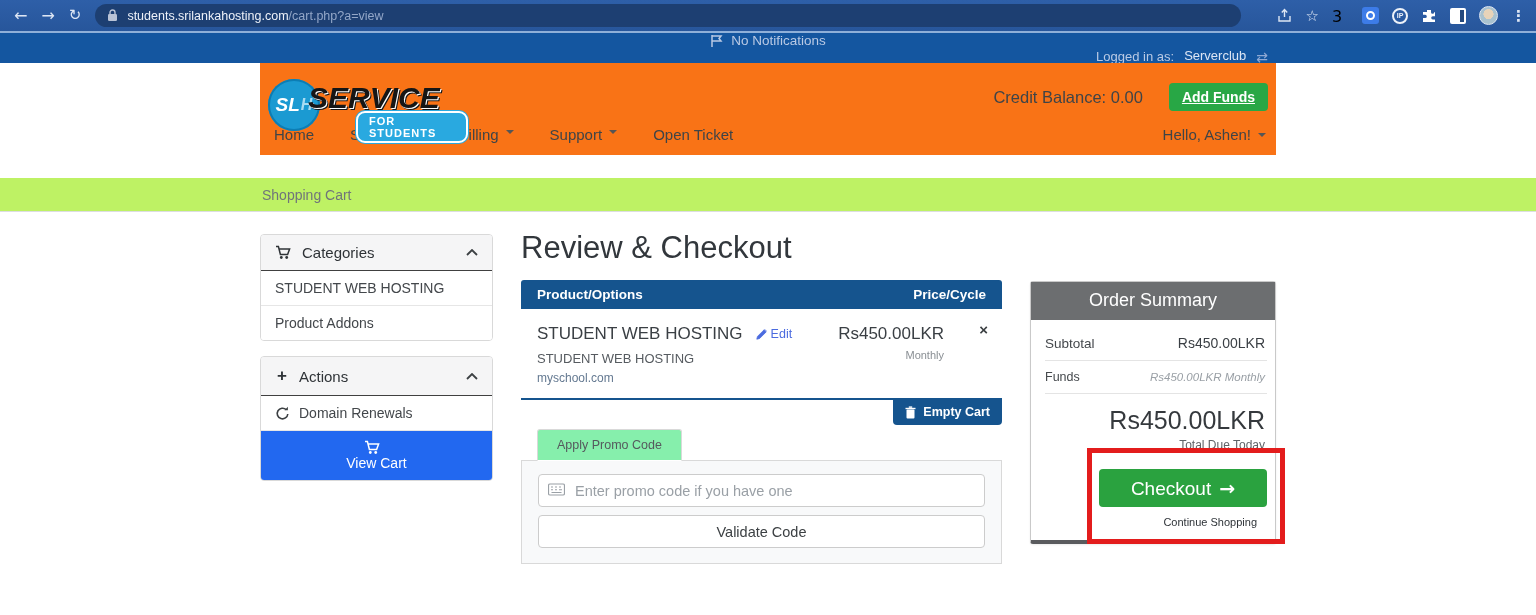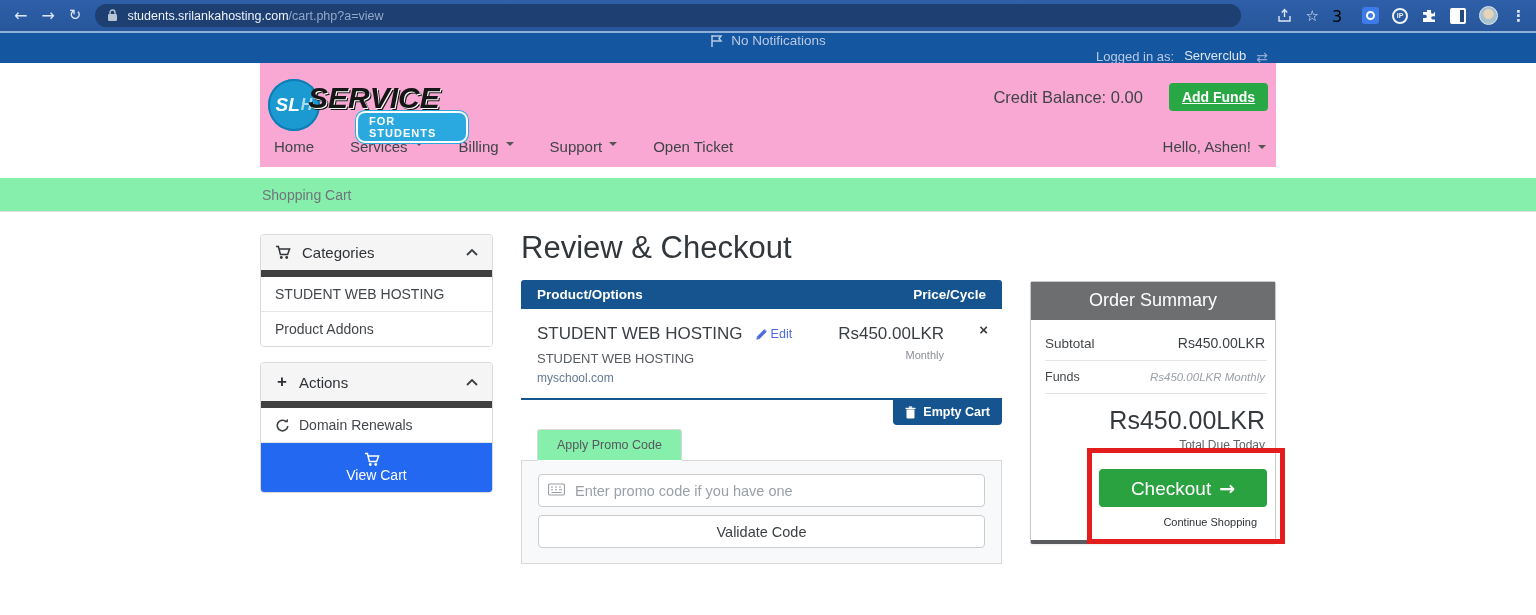--- a/index.html
+++ b/index.html
@@ -37,21 +37,21 @@
   
   .notif-bar { position:absolute; top:31px; left:0; width:1536px; height:32px;
     background:#1456a0; border-top:2px solid #8fb0d9; }
   .notif-inner { margin-left:260px; width:1016px; height:100%; display:flex; align-items:center; padding:0 8px;flex-direction:column; }
   .notif-left { display:flex; align-items:center; gap:8px; color:#b9c9e4; font-size:13.5px; cursor:pointer; }
   .notif-right { margin-left:auto; display:flex; align-items:center; gap:10px; font-size:13px; color:#b9c9e4; }
   .notif-user { color:#dce5f4; border-bottom:1px dashed #9fb4d8; padding-bottom:1px; cursor:pointer; }
   .switch-icon { color:#8fa9d4; font-size:14px; cursor:pointer; }
 
   
-  .site-header { position:absolute; top:63px; left:260px; width:1016px; height:104px; background:#f9a8d4; }
+  .site-header { position:absolute; top:63px; left:260px; width:1016px; height:92px; background:#f97316; }
   .logo { position:absolute; top:14px; left:8px; width:200px; height:56px; cursor:pointer; }
   .logo-circle { position:absolute; left:0; top:2px; width:52px; height:52px; border-radius:50%;
     background:#1b9ad2; color:#fff; display:flex; align-items:center; justify-content:center;
     font-weight:bold; font-style:italic; font-size:19px; z-index:1; box-shadow:0 0 0 2px #0d7db3 inset; }
   .logo-circle .accent { color:#a8dcf2; font-size:16px; margin-left:1px; }
   .logo-title { position:absolute; left:40px; top:4px; font-size:30px; font-weight:800;
     font-style:italic; letter-spacing:0px; color:#161616; z-index:2;
     text-shadow:1px 1px 0 #fff, 2px 2px 0 #161616; }
   .logo-badge { position:absolute; left:88px; top:34px; background:#29a9e0; color:#fff;
     font-size:11px; font-weight:bold; letter-spacing:1px; padding:2px 11px; border-radius:9px;
@@ -61,28 +61,28 @@
   .add-funds-btn { margin-left:26px; background:#28a745; color:#fff; font-size:14px; font-weight:bold;
     padding:6px 13px; border:none; border-radius:4px; cursor:pointer;text-decoration:underline; }
   .nav-row { position:absolute; left:14px; bottom:12px; display:flex; gap:36px; font-size:15px; color:#3f4447; }
   .nav-item { display:flex; align-items:flex-start; cursor:pointer;margin-top:39px; }
   .caret { width:0; height:0; border:4px solid transparent; border-top-color:#555; margin-left:7px; margin-top:4px; }
   .user-menu { position:absolute; right:10px; bottom:12px; display:flex; align-items:center;
     font-size:15px; color:#3f4447; cursor:pointer; }
 
   
   .breadcrumb-bar { position:absolute; top:178px; left:0; width:1536px; height:34px;
-    background:#86efac; border-bottom:1px solid #dcdee1; line-height:33px; }
+    background:#bef264; border-bottom:1px solid #dcdee1; line-height:33px; }
   .breadcrumb-bar span { margin-left:262px; font-size:14px; color:#70757a; }
 
   
   .sidebar { position:absolute; top:234px; left:260px; width:233px; }
   .panel { border:1px solid #d9d9d9; border-radius:4px; background:#fff; margin-bottom:15px; overflow:hidden; }
   .panel-header { background:#f5f5f6; padding:9px 14px; display:flex; align-items:center;
-    font-size:15px; color:#2f3337; border-bottom:7px solid #404040; cursor:pointer; }
+    font-size:15px; color:#2f3337; border-bottom:1px solid #404040; cursor:pointer; }
   .panel-header .hicon { display:flex; margin-right:10px; }
   .panel-header .chev { margin-left:auto; display:flex; }
   .plus-glyph { font-size:17px; font-weight:bold; color:#2f3337; margin-right:10px; width:14px; text-align:center; }
   .panel-item { padding:9px 14px; font-size:14px; color:#43474b; border-bottom:1px solid #e6e6e6;
     cursor:pointer; display:flex; align-items:center; background:#fff; }
   .panel-item:last-child { border-bottom:none; }
   .panel-item .iicon { display:flex; margin-right:9px; }
   .panel-item.active { background:#2268f0; color:#fff;flex-direction:column; }
 
   

